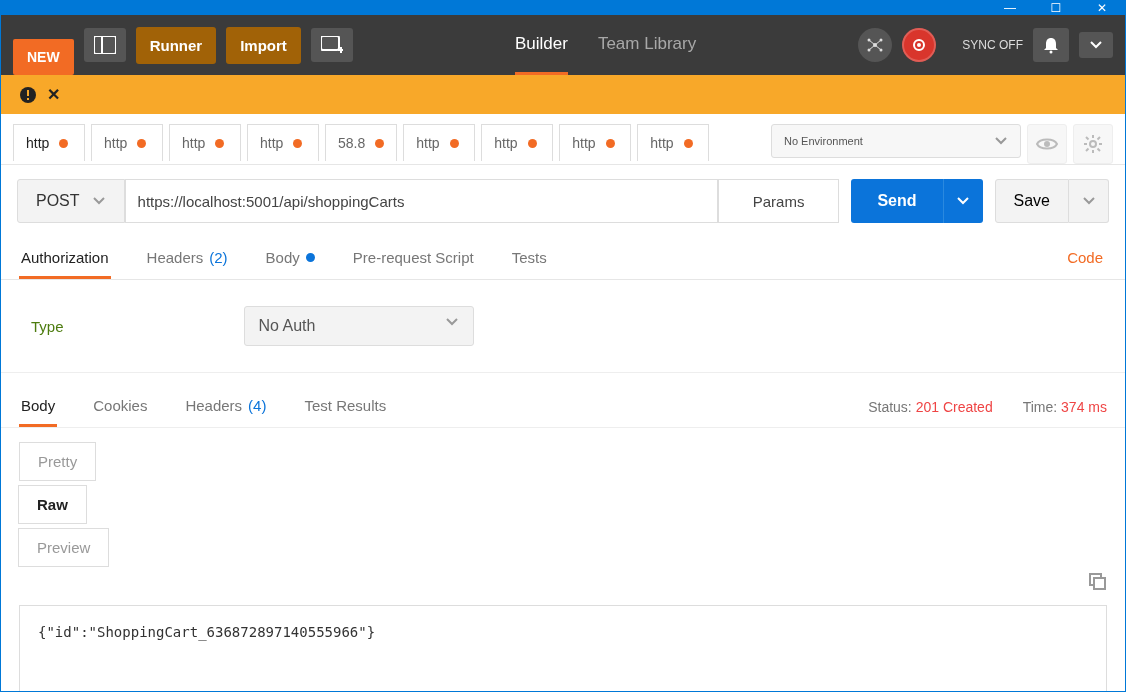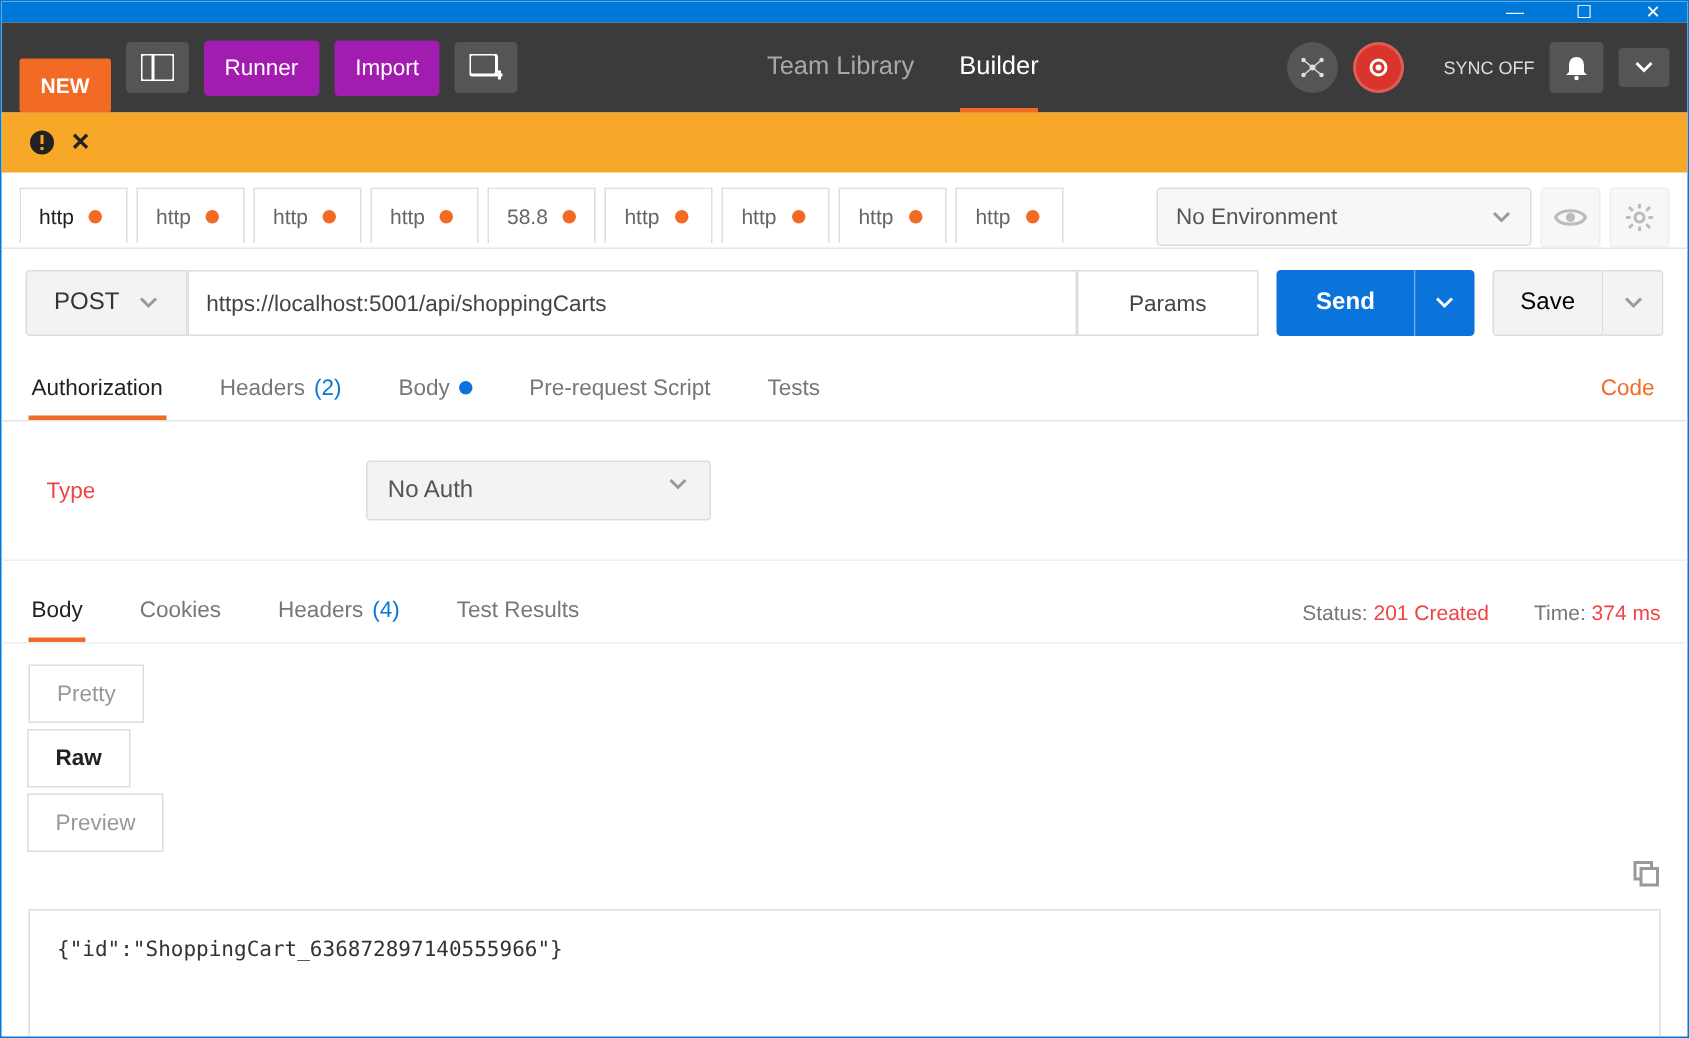--- a/index.html
+++ b/index.html
@@ -2,55 +2,55 @@
 <html><head>
 <meta charset="utf-8">
 <style>
 * { box-sizing: border-box; margin: 0; padding: 0; font-family: -apple-system, BlinkMacSystemFont, "Segoe UI", Arial, sans-serif; }
 body { width: 1126px; height: 692px; overflow: hidden; background:#fff; display:flex; flex-direction:column; border:1px solid #0078d7;}
 .titlebar { background:#0078d7; height:32px; display:flex; justify-content:flex-end; align-items:stretch; }
 .titlebar .winbtn { width:46px; display:flex; align-items:center; justify-content:center; color:#fff; font-size:12px; }
 .topbar { background:#3b3b3b; height:60px; display:flex; align-items:center; padding:0 12px; gap:10px; color:#fff; }
 .newbtn { background:#f26b24; color:#fff; font-weight:700; padding:10px 14px; border-radius:2px; font-size:14px;margin-top:24px;}
 .squarebtn { background:#555; padding:8px 10px; border-radius:3px; display:flex; align-items:center; justify-content:center;}
-.topbar .txtbtn { background:#a21caf; padding:10px 14px; border-radius:3px; font-weight:400; font-size:15px;}
+.topbar .txtbtn { background:#a16207; padding:10px 14px; border-radius:3px; font-weight:700; font-size:15px;}
 .centertabs { flex:1; display:flex; justify-content:center; gap:30px; align-items:stretch; height:100%;}
 .centertabs .tab { display:flex; align-items:center; font-size:17px; color:#a8a8a8; border-bottom:3px solid transparent; }
 .centertabs .tab.active { color:#fff; border-bottom-color:#f26b24;}
 .right-cluster { display:flex; align-items:center; gap:10px;}
 .circleicon { width:34px; height:34px; border-radius:50%; background:#555; display:flex; align-items:center; justify-content:center;}
 .circleicon.red{background:#d9352c; box-shadow:inset 0 0 0 2px #fff3;}
 .sync { font-size:12px; color:#ddd; margin-left:16px;}
 .banner { background:#f8a829; display:flex; align-items:center; padding:10px 18px; font-size:15px; color:#222; gap:10px;}
 .banner .msg { flex:1; text-align:center;}
 .banner a { color:#222; text-decoration:underline; }
 .banner .close { font-size:16px; font-weight:bold; cursor:pointer;}
 .subhdr { display:flex; align-items:flex-start; border-bottom:1px solid #e6e6e6; padding:10px 12px 0 12px; gap:6px;}
 .tabsrow { display:flex; gap:6px; flex:1; overflow:hidden; }
 .reqtab { border:1px solid #ddd; padding:10px 12px; font-size:14px; color:#666; display:flex; align-items:center; gap:10px; min-width:72px; background:#fff; border-bottom:none; }
 .reqtab.active{ color:#222;}
 .dot { width:9px; height:9px; border-radius:50%; background:#f26b24; display:inline-block;}
-.envselect{ min-width:250px; border:1px solid #ddd; background:#f7f7f7; padding:10px 12px; font-size:15px; color:#555; display:flex; align-items:center; justify-content:space-between; border-radius:3px;}
+.envselect{ min-width:250px; border:1px solid #ddd; background:#f7f7f7; padding:10px 12px; font-size:11px; color:#555; display:flex; align-items:center; justify-content:space-between; border-radius:3px;}
 .iconbox{ width:40px; height:40px; border:1px solid #eee; background:#f7f7f7; border-radius:3px; display:flex; align-items:center; justify-content:center; color:#999;}
 .reqrow { display:flex; gap:12px; padding:14px 16px 10px 16px; align-items:stretch;}
 .method { background:#f3f3f3; border:1px solid #ddd; border-radius:3px 0 0 3px; padding:12px 18px; font-size:16px; color:#333; display:flex; align-items:center; gap:12px;}
 .urlinput{ flex:1; border:1px solid #ddd; font-size:15px; padding:0 12px; color:#444; display:flex; align-items:center;}
 .paramsbtn{ border:1px solid #ddd; padding:0 34px; display:flex; align-items:center; color:#444; font-size:15px;}
 .sendbtn{ background:#0b74da; color:#fff; padding:0 26px; display:flex; align-items:center; font-size:16px; font-weight:600; border-radius:3px 0 0 3px;}
 .sendopt{ background:#0b74da; color:#fff; width:40px; display:flex; align-items:center; justify-content:center; border-left:1px solid #2a89df; border-radius:0 3px 3px 0;}
 .savebtn{ background:#f3f3f3; border:1px solid #ddd; padding:0 18px; display:flex; align-items:center; font-size:16px; border-radius:3px 0 0 3px;}
 .saveopt{ background:#f3f3f3; border:1px solid #ddd; border-left:none; width:40px; display:flex; align-items:center; justify-content:center; border-radius:0 3px 3px 0;}
 .configtabs{ display:flex; gap:34px; padding:6px 18px 0 18px; border-bottom:1px solid #e6e6e6; font-size:15px; }
 .configtabs .t{ padding:10px 2px; color:#777; border-bottom:3px solid transparent; display:flex; align-items:center; gap:6px;}
 .configtabs .t.active{ color:#222; border-bottom-color:#f26b24;}
 .count{ color:#0b74da;}
 .blued{ width:9px;height:9px;border-radius:50%;background:#0b74da;display:inline-block;}
 .codelink{ margin-left:auto; color:#f26b24; padding:10px 4px;}
 .authrow{ padding:26px 30px; display:flex; align-items:center; gap:180px; border-bottom:1px solid #eee;}
-.label{ font-size:15px; color:#ef4444;}
+.label{ font-size:15px; color:#4d7c0f;}
 .selectbox{ background:#f3f3f3; border:1px solid #ddd; padding:10px 14px; min-width:230px; display:flex; justify-content:space-between; color:#555; border-radius:3px;}
 .resptabs{ display:flex; gap:34px; padding:14px 18px 0 18px; align-items:center; font-size:15px; border-bottom:1px solid #eee;}
 .resptabs .t{ padding:10px 2px; color:#777; border-bottom:3px solid transparent; display:flex; gap:6px;}
 .resptabs .t.active{ color:#222; border-bottom-color:#f26b24;}
 .statuswrap{ margin-left:auto; display:flex; gap:30px; color:#777; font-size:14px;}
 .statuswrap .val{ color:#ef4444;}
 .viewtabs{ display:flex; padding:14px 18px; gap:4px; align-items:flex-start;flex-direction:column;}
 .vt{ border:1px solid #ddd; padding:10px 18px; font-size:15px; color:#999; margin-left:-1px;}
 .vt:first-child{margin-left:0;}
 .vt.active{ color:#222;font-weight:bold;}
@@ -85,22 +85,22 @@
   <div class="txtbtn">Runner</div>
   <div class="txtbtn">Import</div>
   <div class="squarebtn">
     <svg width="22" height="18" viewBox="0 0 22 18">
         <rect x="0" y="0" width="18" height="14" rx="2" fill="none" stroke="#fff" stroke-width="2"></rect>
         <line x1="17" y1="14" x2="23" y2="14" stroke="#fff" stroke-width="2"></line>
         <line x1="20" y1="11" x2="20" y2="17" stroke="#fff" stroke-width="2"></line>
       </svg>
   </div>
   <div class="centertabs">
+    <div class="tab active">Builder</div>
     <div class="tab">Team Library</div>
-    <div class="tab active">Builder</div>
   </div>
   <div class="right-cluster">
     <div class="circleicon">
       <svg width="18" height="18" viewBox="0 0 18 18">
           <circle cx="9" cy="9" r="2" fill="#ddd"></circle>
           <circle cx="3" cy="4" r="1.5" fill="#ddd"></circle>
           <circle cx="15" cy="4" r="1.5" fill="#ddd"></circle>
           <circle cx="3" cy="14" r="1.5" fill="#ddd"></circle>
           <circle cx="15" cy="14" r="1.5" fill="#ddd"></circle>
           <line x1="9" y1="9" x2="3" y2="4" stroke="#ddd"></line>

